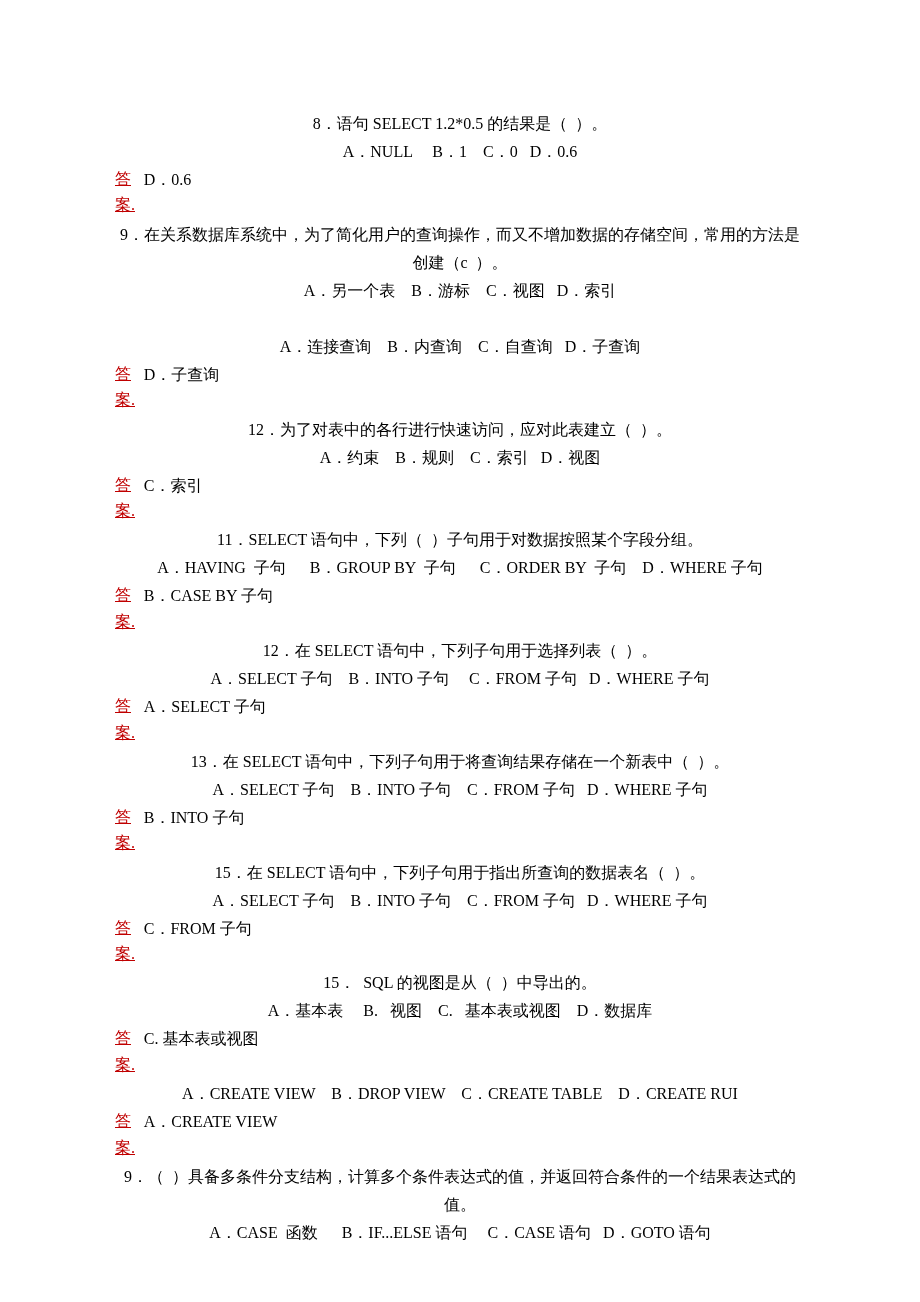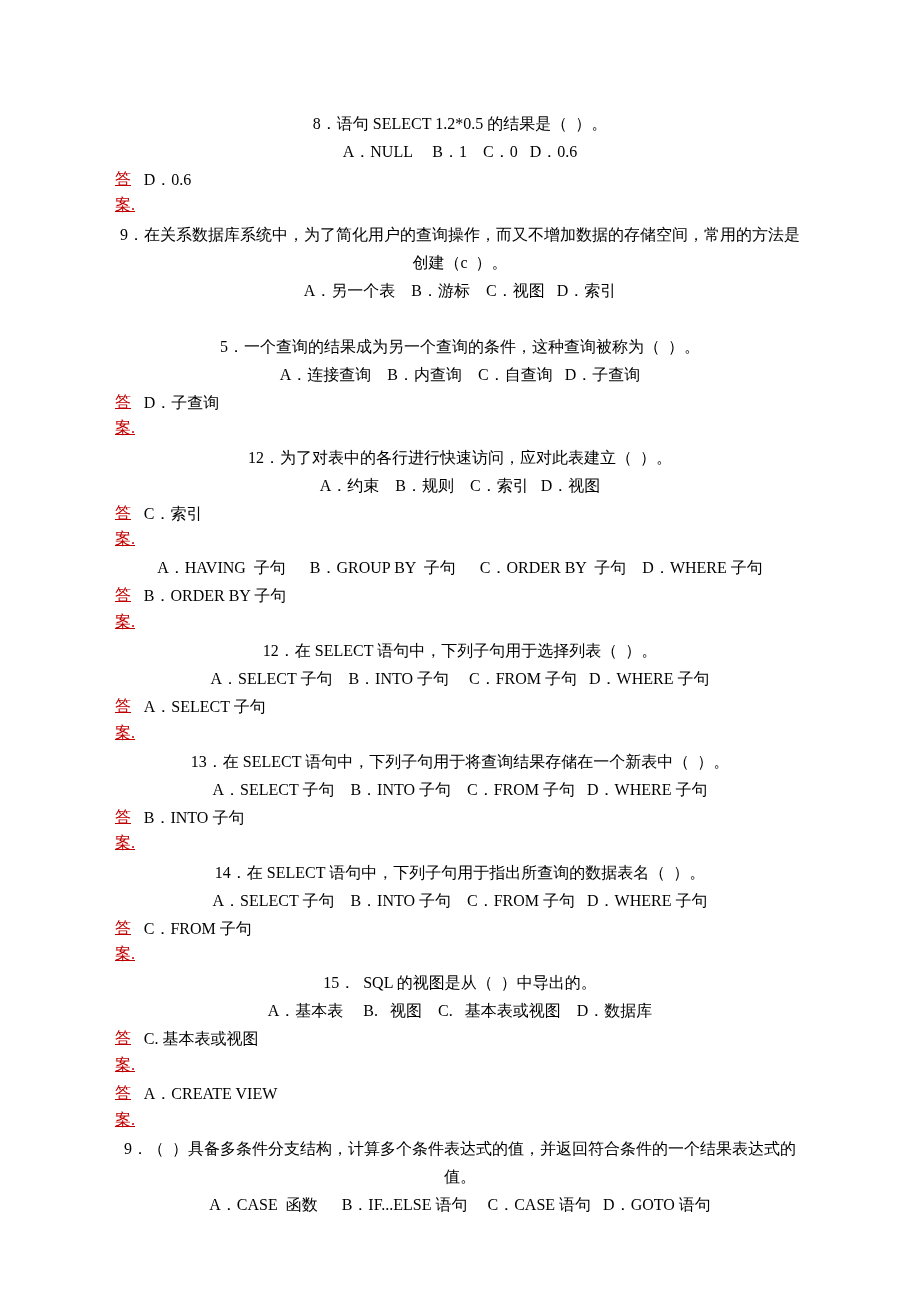--- a/index.html
+++ b/index.html
@@ -43,21 +43,20 @@
 </div>
 
 <div class="question">
   <div class="line">9．在关系数据库系统中，为了简化用户的查询操作，而又不增加数据的存储空间，常用的方法是创建（c  ）。</div>
   <div class="line">A．另一个表    B．游标    C．视图   D．索引</div>
 </div>
 
 <div class="gap"></div>
 
 <div class="question">
-  <div class="line">5．一个查询的结果成为另一个查询的条件，这种查询被称为（  ）。</div>
   <div class="line">A．连接查询    B．内查询    C．自查询   D．子查询</div>
   <div class="answer-row">
     <span class="answer-label">
         <span class="char">答</span>
         <span class="char">案.</span>
       </span>
     <span class="answer-value">D．子查询</span>
   </div>
 </div>
 
@@ -67,27 +66,28 @@
   <div class="answer-row">
     <span class="answer-label">
         <span class="char">答</span>
         <span class="char">案.</span>
       </span>
     <span class="answer-value">C．索引</span>
   </div>
 </div>
 
 <div class="question">
+  <div class="line">11．SELECT 语句中，下列（  ）子句用于对数据按照某个字段分组。</div>
   <div class="line">A．HAVING  子句      B．GROUP BY  子句      C．ORDER BY  子句    D．WHERE 子句</div>
   <div class="answer-row">
     <span class="answer-label">
         <span class="char">答</span>
         <span class="char">案.</span>
       </span>
-    <span class="answer-value">B．ORDER BY  子句</span>
+    <span class="answer-value">B．CASE BY  子句</span>
   </div>
 </div>
 
 <div class="question">
   <div class="line">12．在 SELECT 语句中，下列子句用于选择列表（  ）。</div>
   <div class="line">A．SELECT 子句    B．INTO 子句     C．FROM 子句   D．WHERE 子句</div>
   <div class="answer-row">
     <span class="answer-label">
         <span class="char">答</span>
         <span class="char">案.</span>
@@ -102,21 +102,21 @@
   <div class="answer-row">
     <span class="answer-label">
         <span class="char">答</span>
         <span class="char">案.</span>
       </span>
     <span class="answer-value">B．INTO 子句</span>
   </div>
 </div>
 
 <div class="question">
-  <div class="line">14．在 SELECT 语句中，下列子句用于指出所查询的数据表名（  ）。</div>
+  <div class="line">15．在 SELECT 语句中，下列子句用于指出所查询的数据表名（  ）。</div>
   <div class="line">A．SELECT 子句    B．INTO 子句    C．FROM 子句   D．WHERE 子句</div>
   <div class="answer-row">
     <span class="answer-label">
         <span class="char">答</span>
         <span class="char">案.</span>
       </span>
     <span class="answer-value">C．FROM 子句</span>
   </div>
 </div>
 
@@ -126,20 +126,21 @@
   <div class="answer-row">
     <span class="answer-label">
         <span class="char">答</span>
         <span class="char">案.</span>
       </span>
     <span class="answer-value">C.   基本表或视图</span>
   </div>
 </div>
 
 <div class="question">
+  <div class="line">A．CREATE VIEW    B．DROP VIEW    C．CREATE TABLE    D．CREATE RUI</div>
   <div class="answer-row">
     <span class="answer-label">
         <span class="char">答</span>
         <span class="char">案.</span>
       </span>
     <span class="answer-value">A．CREATE VIEW</span>
   </div>
 </div>
 
 <div class="question">

